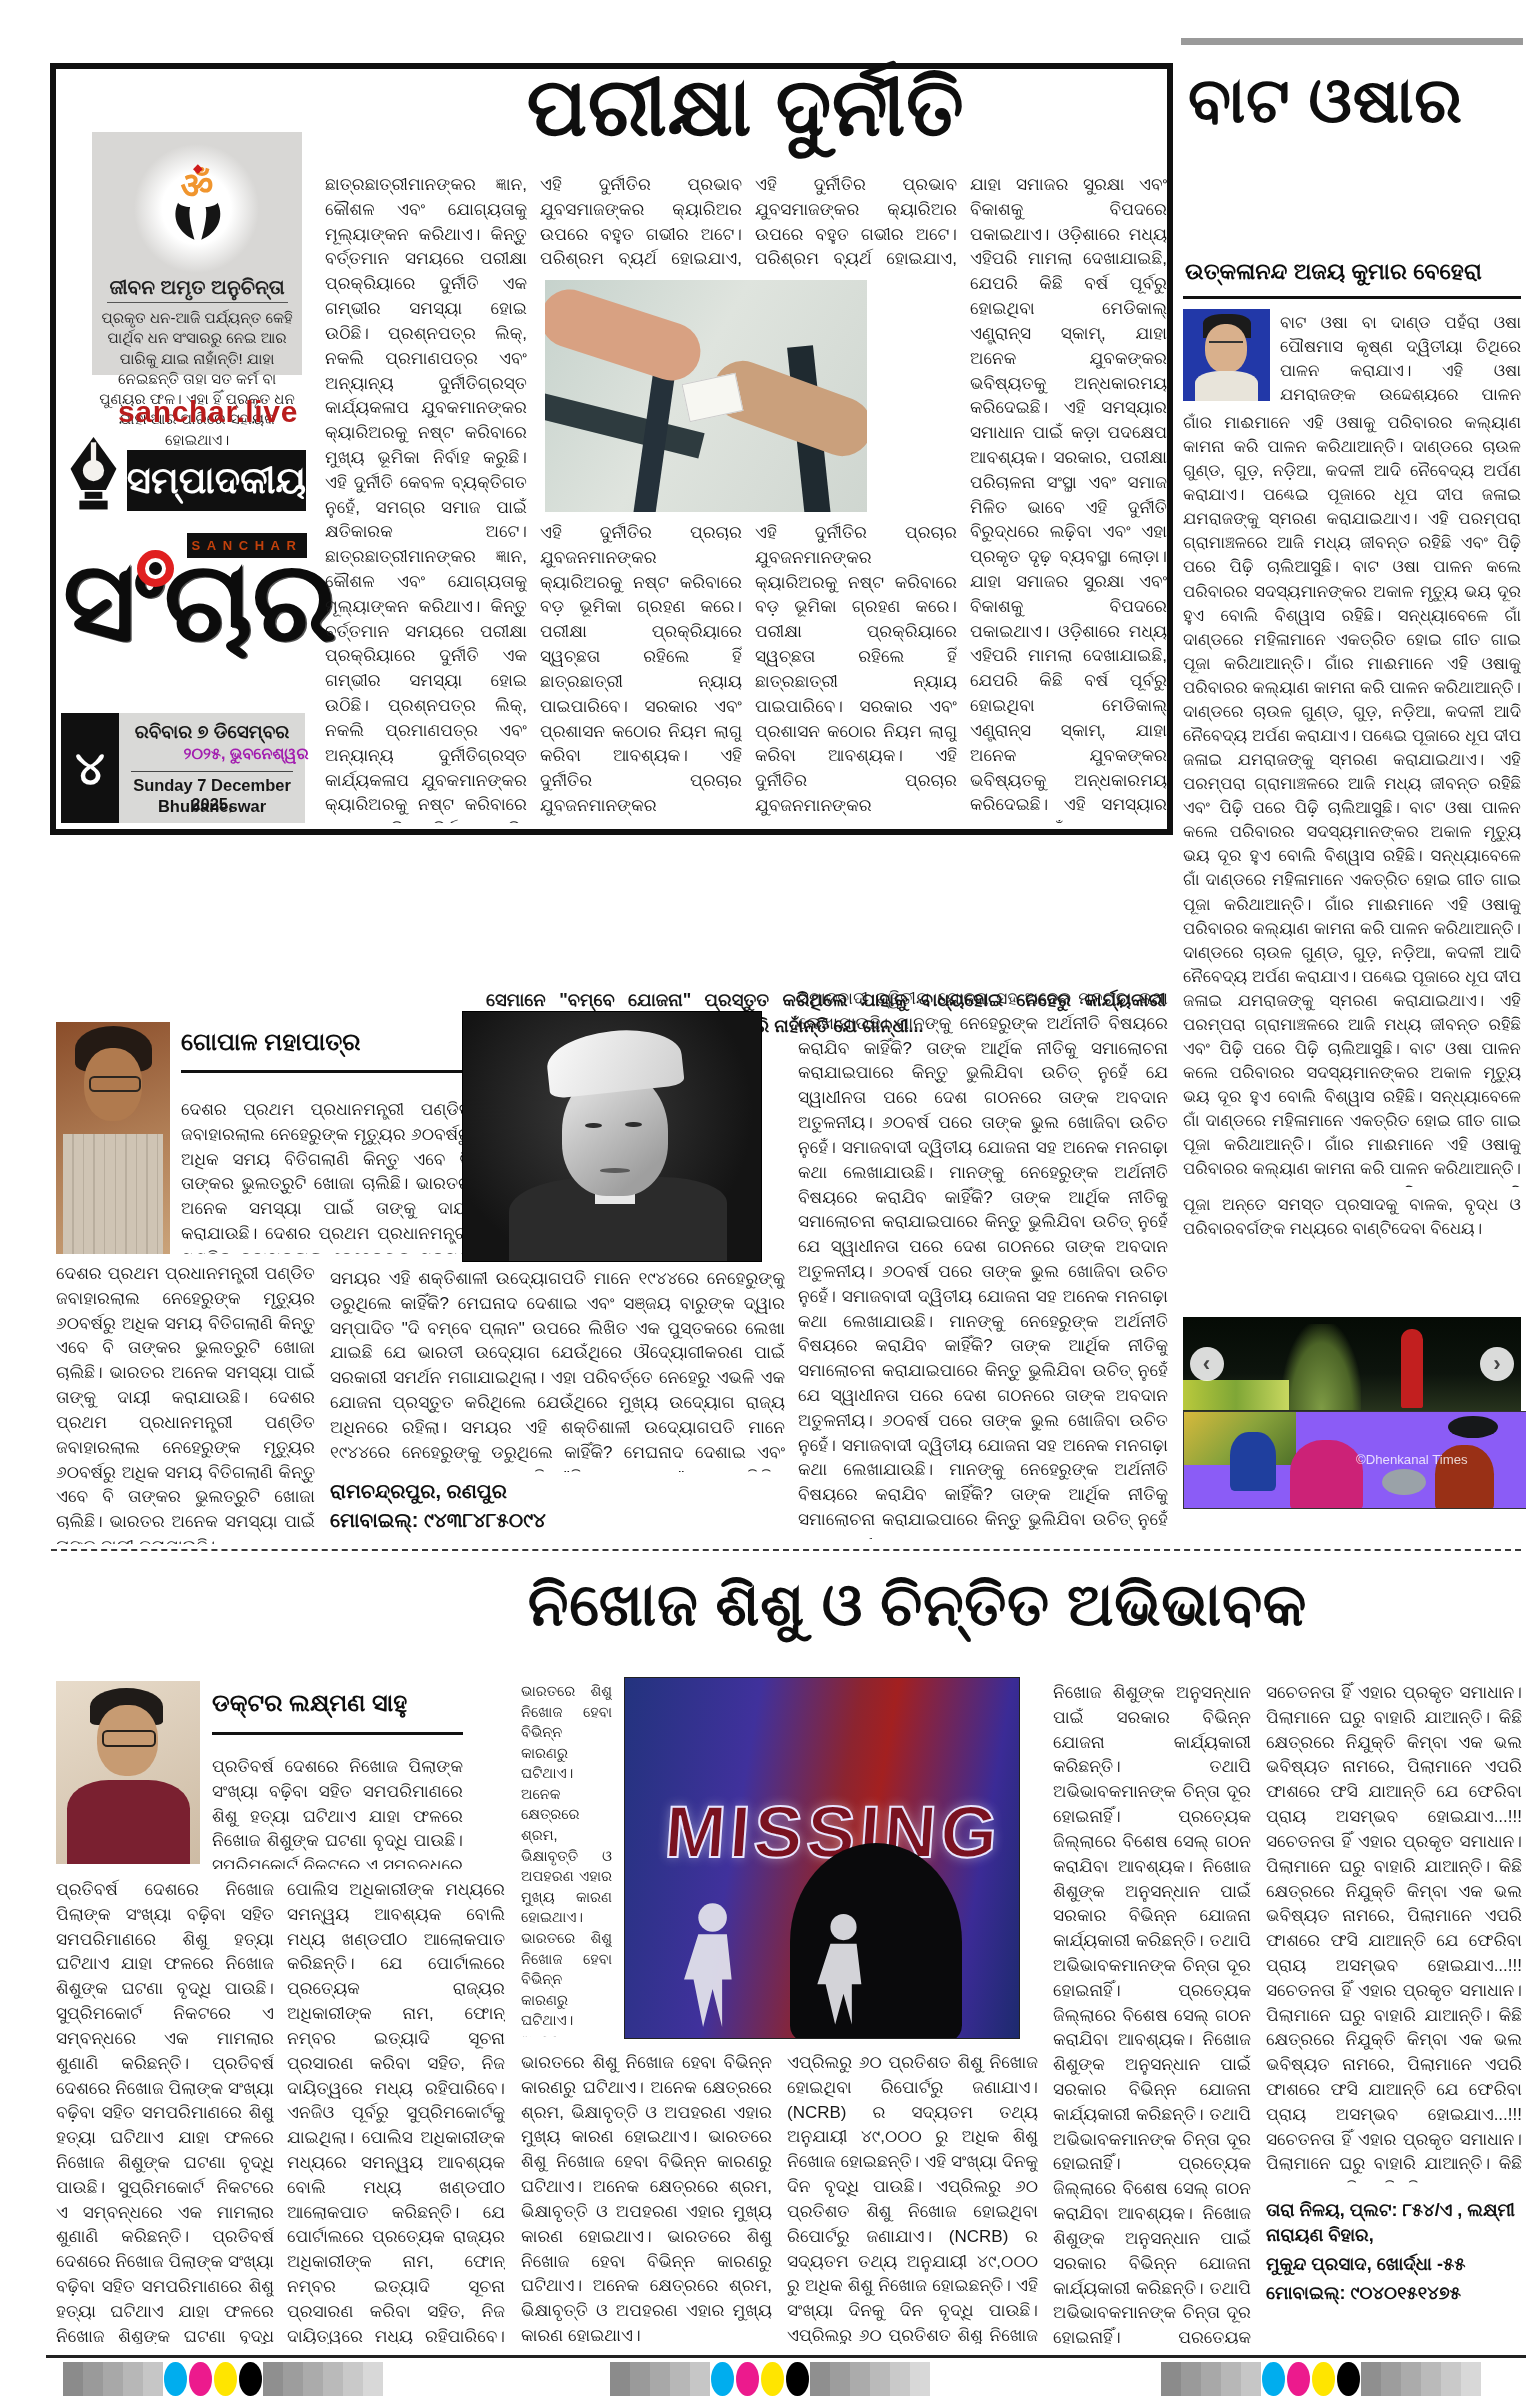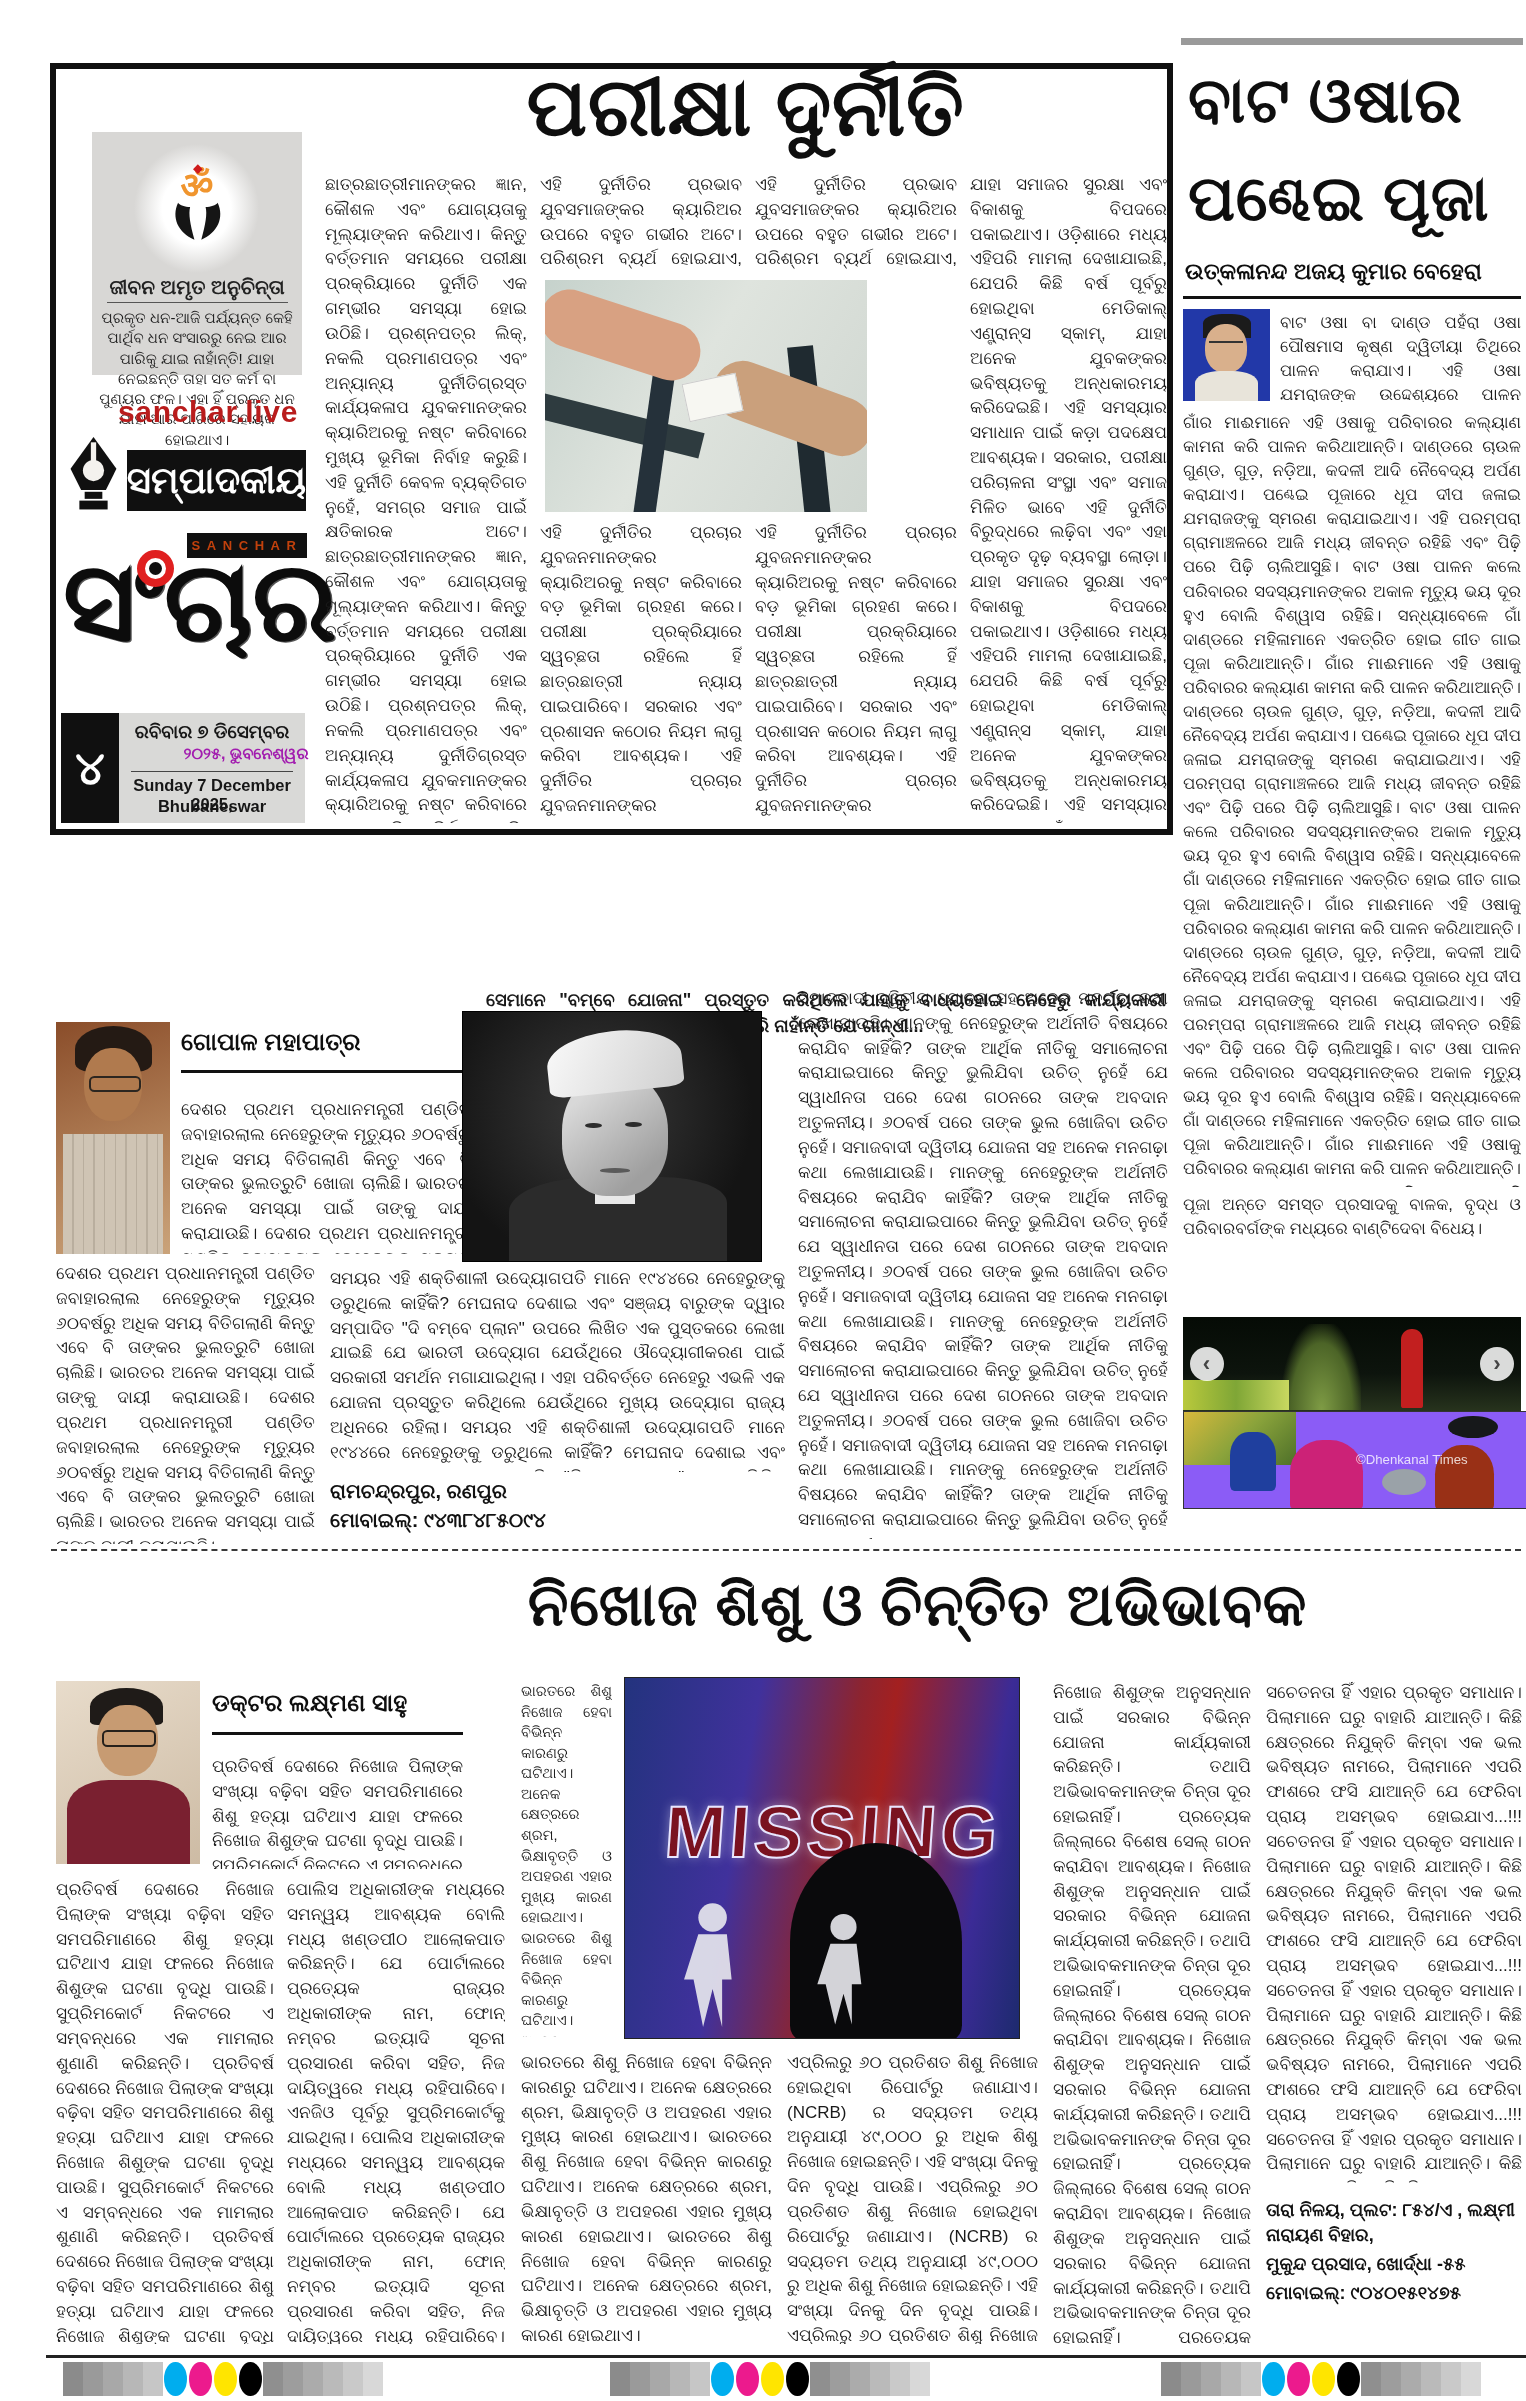--- a/index.html
+++ b/index.html
@@ -87,21 +87,20 @@
     <div class="abs" style="left:165px;top:99px;width:165px;height:59px;border-radius:33px;background:#caa07c;transform:rotate(-160deg);"></div>
     <div class="abs" style="left:140px;top:98px;width:53px;height:37px;background:#f7f7f2;border:0.7px solid #ccc;transform:rotate(-12deg);"></div>
   </div>
 
   <div class="abs body-text" style="left:540px;top:521px;width:202px;height:301px;">ଏହି ଦୁର୍ନୀତିର ପ୍ରଚାର ଯୁବଜନମାନଙ୍କର କ୍ୟାରିଅରକୁ ନଷ୍ଟ କରିବାରେ ବଡ଼ ଭୂମିକା ଗ୍ରହଣ କରେ। ପରୀକ୍ଷା ପ୍ରକ୍ରିୟାରେ ସ୍ୱଚ୍ଛତା ରହିଲେ ହିଁ ଛାତ୍ରଛାତ୍ରୀ ନ୍ୟାୟ ପାଇପାରିବେ। ସରକାର ଏବଂ ପ୍ରଶାସନ କଠୋର ନିୟମ ଲାଗୁ କରିବା ଆବଶ୍ୟକ। ଏହି ଦୁର୍ନୀତିର ପ୍ରଚାର ଯୁବଜନମାନଙ୍କର କ୍ୟାରିଅରକୁ ନଷ୍ଟ କରିବାରେ ବଡ଼ ଭୂମିକା ଗ୍ରହଣ କରେ। ପରୀକ୍ଷା ପ୍ରକ୍ରିୟାରେ ସ୍ୱଚ୍ଛତା ରହିଲେ ହିଁ ଛାତ୍ରଛାତ୍ରୀ ନ୍ୟାୟ ପାଇପାରିବେ। ସରକାର ଏବଂ ପ୍ରଶାସନ କଠୋର ନିୟମ ଲାଗୁ କରିବା ଆବଶ୍ୟକ।</div>
   <div class="abs body-text" style="left:755px;top:521px;width:202px;height:301px;">ଏହି ଦୁର୍ନୀତିର ପ୍ରଚାର ଯୁବଜନମାନଙ୍କର କ୍ୟାରିଅରକୁ ନଷ୍ଟ କରିବାରେ ବଡ଼ ଭୂମିକା ଗ୍ରହଣ କରେ। ପରୀକ୍ଷା ପ୍ରକ୍ରିୟାରେ ସ୍ୱଚ୍ଛତା ରହିଲେ ହିଁ ଛାତ୍ରଛାତ୍ରୀ ନ୍ୟାୟ ପାଇପାରିବେ। ସରକାର ଏବଂ ପ୍ରଶାସନ କଠୋର ନିୟମ ଲାଗୁ କରିବା ଆବଶ୍ୟକ। ଏହି ଦୁର୍ନୀତିର ପ୍ରଚାର ଯୁବଜନମାନଙ୍କର କ୍ୟାରିଅରକୁ ନଷ୍ଟ କରିବାରେ ବଡ଼ ଭୂମିକା ଗ୍ରହଣ କରେ। ପରୀକ୍ଷା ପ୍ରକ୍ରିୟାରେ ସ୍ୱଚ୍ଛତା ରହିଲେ ହିଁ ଛାତ୍ରଛାତ୍ରୀ ନ୍ୟାୟ ପାଇପାରିବେ। ସରକାର ଏବଂ ପ୍ରଶାସନ କଠୋର ନିୟମ ଲାଗୁ କରିବା ଆବଶ୍ୟକ।</div>
   <div class="abs body-text" style="left:970px;top:173px;width:197px;height:650px;">ଯାହା ସମାଜର ସୁରକ୍ଷା ଏବଂ ବିକାଶକୁ ବିପଦରେ ପକାଇଥାଏ। ଓଡ଼ିଶାରେ ମଧ୍ୟ ଏହିପରି ମାମଲା ଦେଖାଯାଇଛି, ଯେପରି କିଛି ବର୍ଷ ପୂର୍ବରୁ ହୋଇଥିବା ମେଡିକାଲ୍ ଏଣ୍ଟ୍ରାନ୍ସ ସ୍କାମ୍, ଯାହା ଅନେକ ଯୁବକଙ୍କର ଭବିଷ୍ୟତକୁ ଅନ୍ଧକାରମୟ କରିଦେଇଛି। ଏହି ସମସ୍ୟାର ସମାଧାନ ପାଇଁ କଡ଼ା ପଦକ୍ଷେପ ଆବଶ୍ୟକ। ସରକାର, ପରୀକ୍ଷା ପରିଚାଳନା ସଂସ୍ଥା ଏବଂ ସମାଜ ମିଳିତ ଭାବେ ଏହି ଦୁର୍ନୀତି ବିରୁଦ୍ଧରେ ଲଢ଼ିବା ଏବଂ ଏହା ପ୍ରକୃତ ଦୃଢ଼ ବ୍ୟବସ୍ଥା ଲୋଡ଼ା। ଯାହା ସମାଜର ସୁରକ୍ଷା ଏବଂ ବିକାଶକୁ ବିପଦରେ ପକାଇଥାଏ। ଓଡ଼ିଶାରେ ମଧ୍ୟ ଏହିପରି ମାମଲା ଦେଖାଯାଇଛି, ଯେପରି କିଛି ବର୍ଷ ପୂର୍ବରୁ ହୋଇଥିବା ମେଡିକାଲ୍ ଏଣ୍ଟ୍ରାନ୍ସ ସ୍କାମ୍, ଯାହା ଅନେକ ଯୁବକଙ୍କର ଭବିଷ୍ୟତକୁ ଅନ୍ଧକାରମୟ କରିଦେଇଛି। ଏହି ସମସ୍ୟାର ସମାଧାନ ପାଇଁ କଡ଼ା ପଦକ୍ଷେପ ଆବଶ୍ୟକ। ସରକାର, ପରୀକ୍ଷା ପରିଚାଳନା ସଂସ୍ଥା ଏବଂ ସମାଜ ମିଳିତ ଭାବେ ଏହି ଦୁର୍ନୀତି ବିରୁଦ୍ଧରେ ଲଢ଼ିବା ଏବଂ ଏହା ପ୍ରକୃତ ଦୃଢ଼ ବ୍ୟବସ୍ଥା ଲୋଡ଼ା।</div>
 
   <div class="abs" style="left:1181px;top:38px;width:342px;height:6.6px;background:#9a9a9a;"></div>
   <div class="abs headline" style="left:1188px;top:66px;width:333px;font-size:63px;line-height:1.1;">ବାଟ ଓଷାର</div>
-  <div class="abs headline" style="left:1188px;top:164px;width:333px;font-size:63px;line-height:1.1;">ପଣ୍ଢେଇ ପୂଜା</div>
   <div class="abs byline-name" style="left:1185px;top:259px;font-size:22.4px;">ଉତ୍କଳାନନ୍ଦ ଅଜୟ କୁମାର ବେହେରା</div>
   <div class="abs rule" style="left:1183px;top:296px;width:338px;height:2.6px;"></div>
 
   <div class="abs photo" style="left:1183px;top:309px;width:87px;height:92px;background:#2238a8;">
     <div class="abs" style="left:20px;top:5.3px;width:48px;height:24px;border-radius:40% 40% 0 0;background:#1b1b1b;"></div>
     <div class="abs" style="left:22.4px;top:14.5px;width:42px;height:49px;border-radius:46%;background:#d9b08c;"></div>
     <div class="abs" style="left:26.4px;top:32px;width:34px;height:9.2px;border-top:2.6px solid #333;"></div>
     <div class="abs" style="left:12px;top:62px;width:63px;height:30px;border-radius:40% 40% 0 0;background:#e8e4da;"></div>
   </div>
   <div class="abs body-text" style="left:1280px;top:310px;width:241px;height:92px;font-size:16.5px;">ବାଟ ଓଷା ବା ଦାଣ୍ଡ ପହଁରା ଓଷା ପୌଷମାସ କୃଷ୍ଣ ଦ୍ୱିତୀୟା ତିଥିରେ ପାଳନ କରାଯାଏ। ଏହି ଓଷା ଯମରାଜଙ୍କ ଉଦ୍ଦେଶ୍ୟରେ ପାଳନ କରାଯାଏ। ସଞ୍ଜବେଳେ ଗାଁ'ସାରେ ଦାଣ୍ଡରେ ପଣ୍ଢେଇ ପୂଜା ହୋଇଥାଏ।</div>

